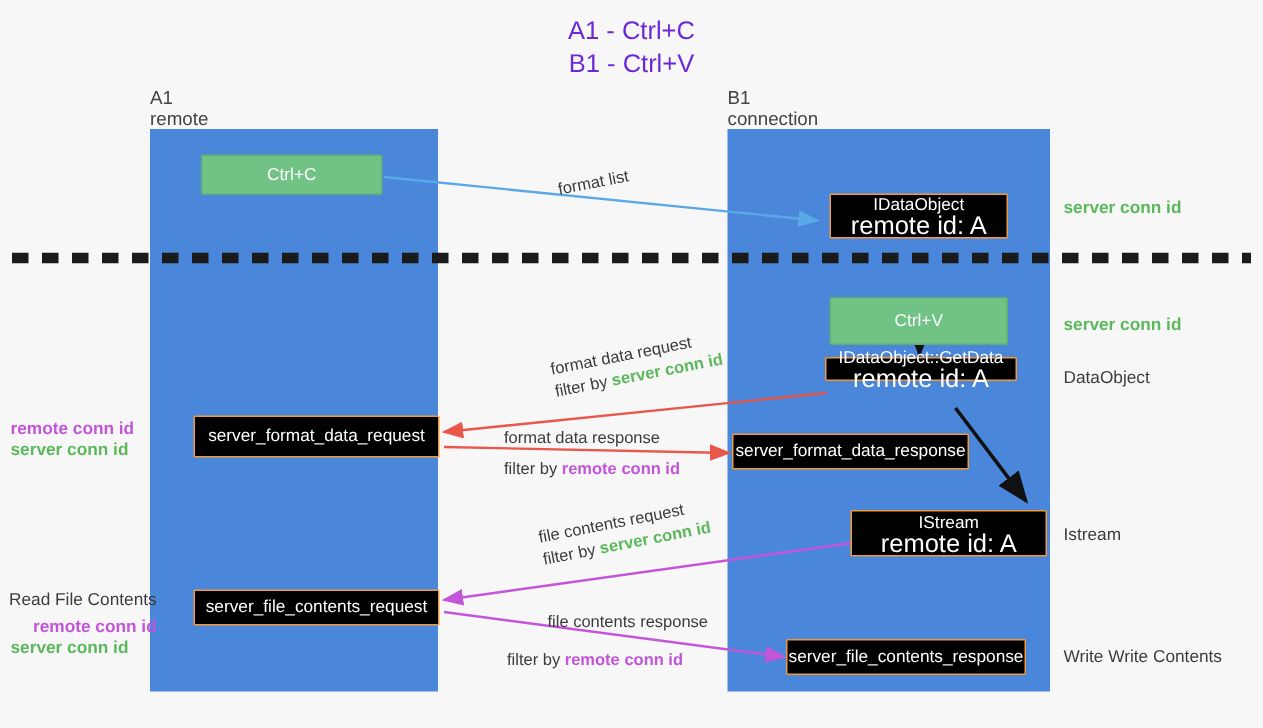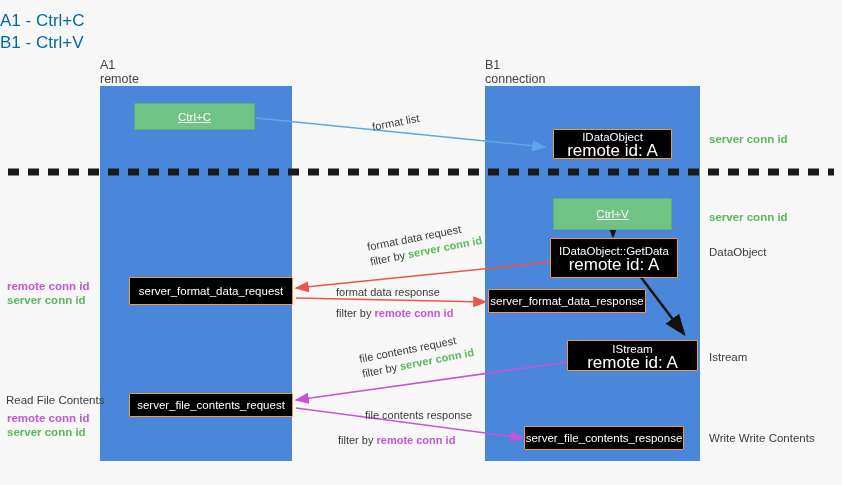--- a/index.html
+++ b/index.html
@@ -19,21 +19,22 @@
     left: 0; top: 0;
     width: 842px;
     height: 485px;
   }
   .abs { position: absolute; }
 
   
   #title {
     left: 0; top: 10px;
     width: 842px;
-    color: #0369a1;
+    text-align: center;
+    color: #6d28d9;
     font-size: 17px;
     line-height: 22px;
     white-space: pre-line;
   }
 
   
   .lane-header {
     text-align: left;
     color: #444;
     font-size: 12.5px;
@@ -56,30 +57,30 @@
     flex-direction: column;
     align-items: center;
     justify-content: center;
     color: #ffffff;
     font-size: 11.5px;
     line-height: 14px;
     text-align: center;
     border-radius: 1px;
   }
   .node .nline2 { font-size: 17px; }
-  .node.green { background: #71c285; border: 1px solid #5fae73; text-decoration: underline; }
+  .node.green { background: #71c285; border: 1px solid #5fae73; }
   .node.orange { background: #000000; border: 1px solid #f09a38; }
 
   
   .side-label {
     font-size: 11.5px;
     line-height: 14px;
   }
   .c-green  { color: #5cb85c; font-weight: bold; }
-  .c-purple { color: #c355d8; font-weight: bold; }
+  .c-purple { color: #c355d8; font-weight: bold; text-align: right; }
   .c-dark   { color: #3c3c3c; }
 
   
   .edge-label {
     font-size: 11px;
     line-height: 15px;
     color: #3c3c3c;
     white-space: nowrap;
   }
   .edge-label .filter-val { font-weight: bold; }
@@ -160,21 +161,21 @@
 
   <div class="abs node orange" style="left:553px; top:129px; width:119px; height:30px;">
     <span>IDataObject</span>
     <span class="nline2">remote id: A</span>
   </div>
 
   <div class="abs node green" style="left:553px; top:198px; width:119px; height:32px;">
     <span>Ctrl+V</span>
   </div>
 
-  <div class="abs node orange" style="left:550px; top:238px; width:128px; height:40px;">
+  <div class="abs node orange" style="left:550px; top:238px; width:128px; height:16px;">
     <span>IDataObject::GetData</span>
     <span class="nline2">remote id: A</span>
   </div>
 
   <div class="abs node orange" style="left:567px; top:340px; width:131px; height:31px;">
     <span>IStream</span>
     <span class="nline2">remote id: A</span>
   </div>
 
   <div class="abs node orange" style="left:488px; top:289px; width:158px; height:24px;">

